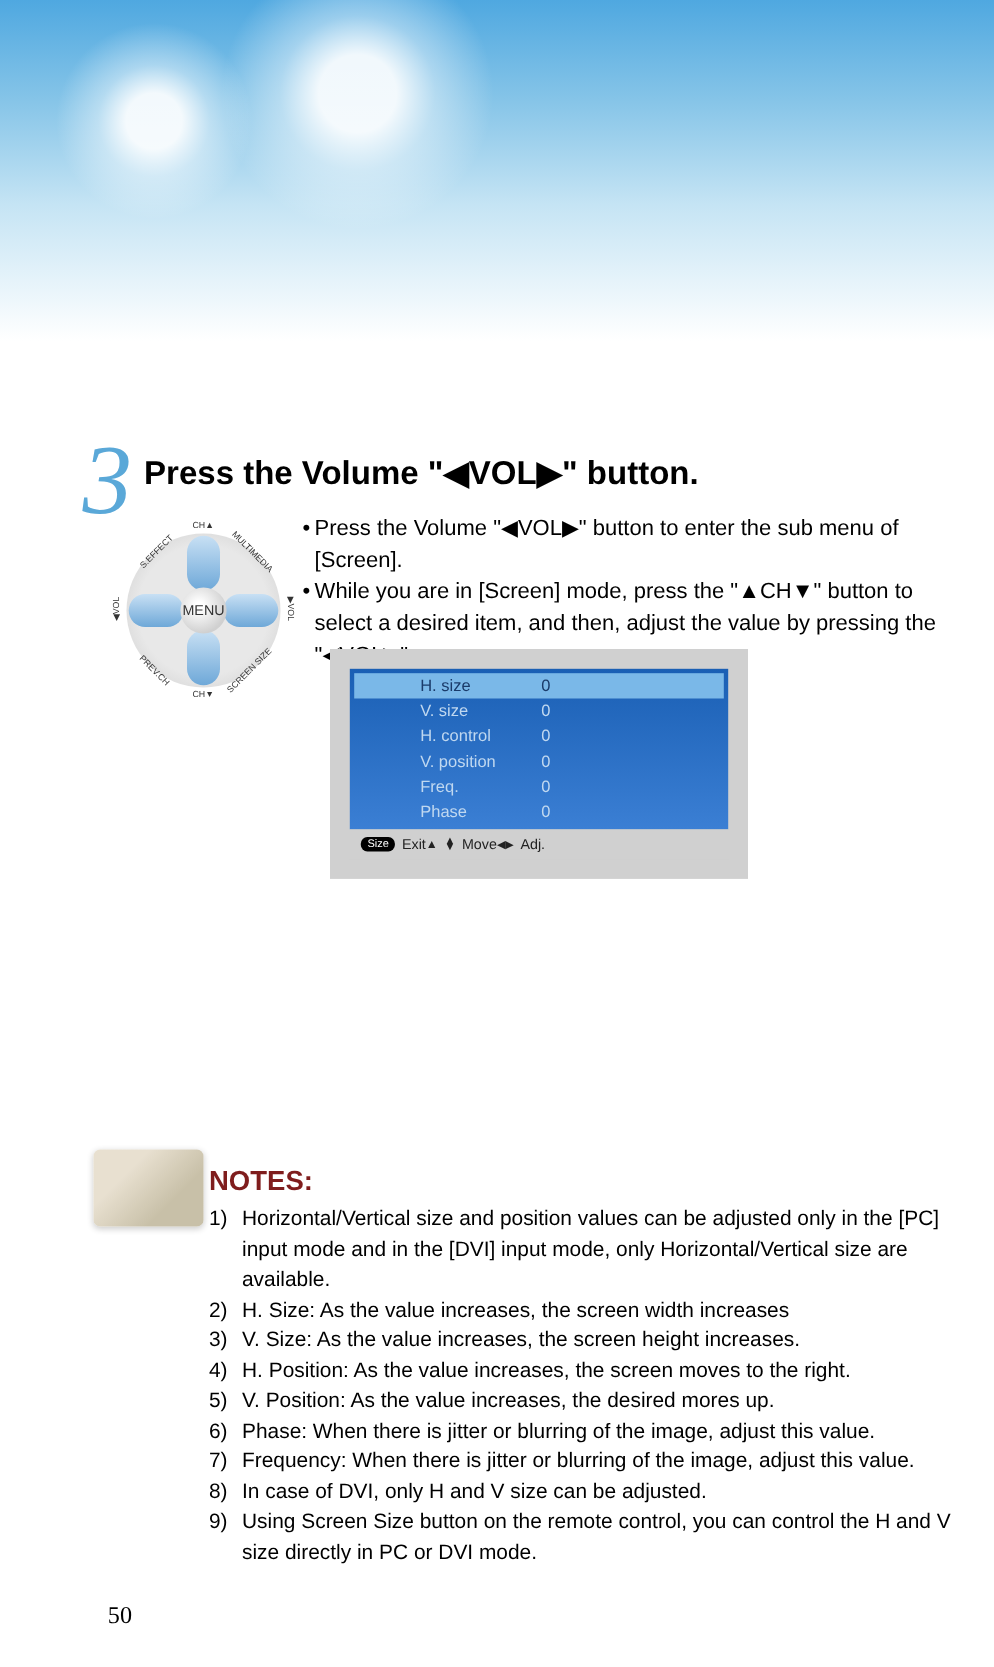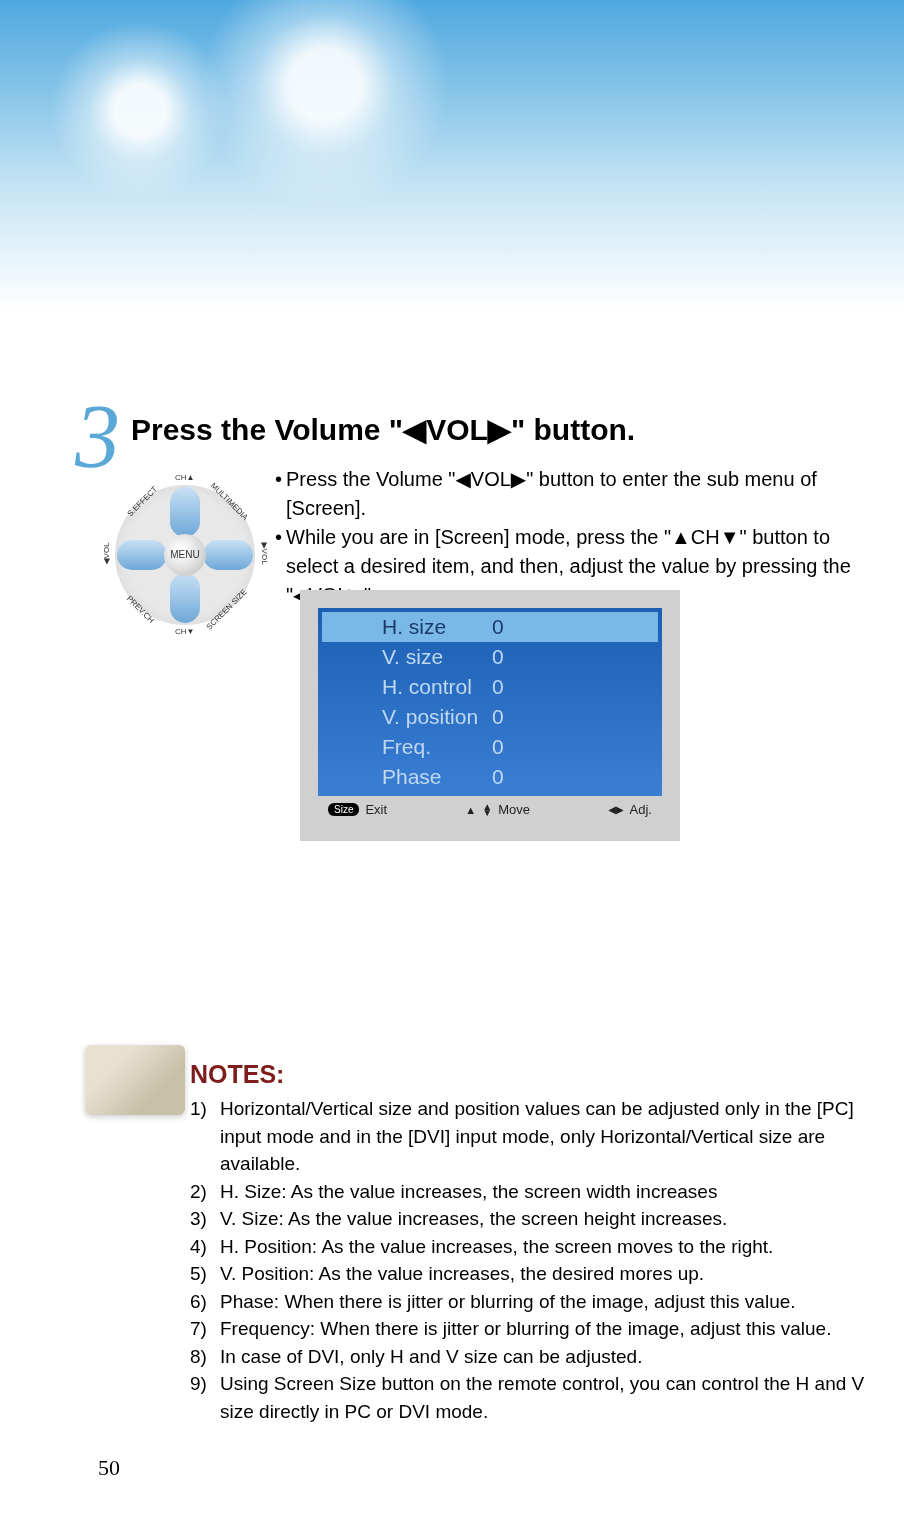--- a/index.html
+++ b/index.html
@@ -76,21 +76,21 @@
   }
   .remote-center {
     position: absolute;
     width: 42px;
     height: 42px;
     border-radius: 50%;
     background: radial-gradient(circle at 40% 40%, #fff 10%, #d0d0d0 70%);
     left: 59px;
     top: 59px;
     text-align: center;
-    font-size: 10px;
+    font-size: 13px;
     line-height: 42px;
     color: #333;
   }
   .remote-arm {
     position: absolute;
     width: 30px;
     height: 50px;
     background: linear-gradient(180deg, #c8e0f4, #6ea8d8);
     border-radius: 15px;
   }
@@ -115,33 +115,33 @@
   }
   .osd-inner {
     background: #1a5fb4;
     background: linear-gradient(180deg, #1a5fb4, #3b7fd4);
     padding: 4px;
   }
   .osd-row {
     display: flex;
     align-items: flex-end;
     padding: 3px 8px 3px 20px;
-    font-size: 21px;
+    font-size: 15px;
     color: #c0d8f0;
   }
   .osd-row.selected {
     background: #7ab8e8;
     color: #1a3b6a;
   }
   .osd-row .label { width: 150px; padding-left: 40px; }
   .osd-row .value { width: 60px; text-align: left; }
   .osd-footer {
     background: #d0d0d0;
     display: flex;
-    justify-content: space-between;
+    justify-content: flex-start;
     padding: 6px 10px;
     font-size: 13px;
     color: #222;
   }
   .osd-footer .item { display: flex; align-items: center; gap: 6px; }
   .size-badge {
     background: #000;
     color: #fff;
     font-size: 10px;
     padding: 1px 6px;

